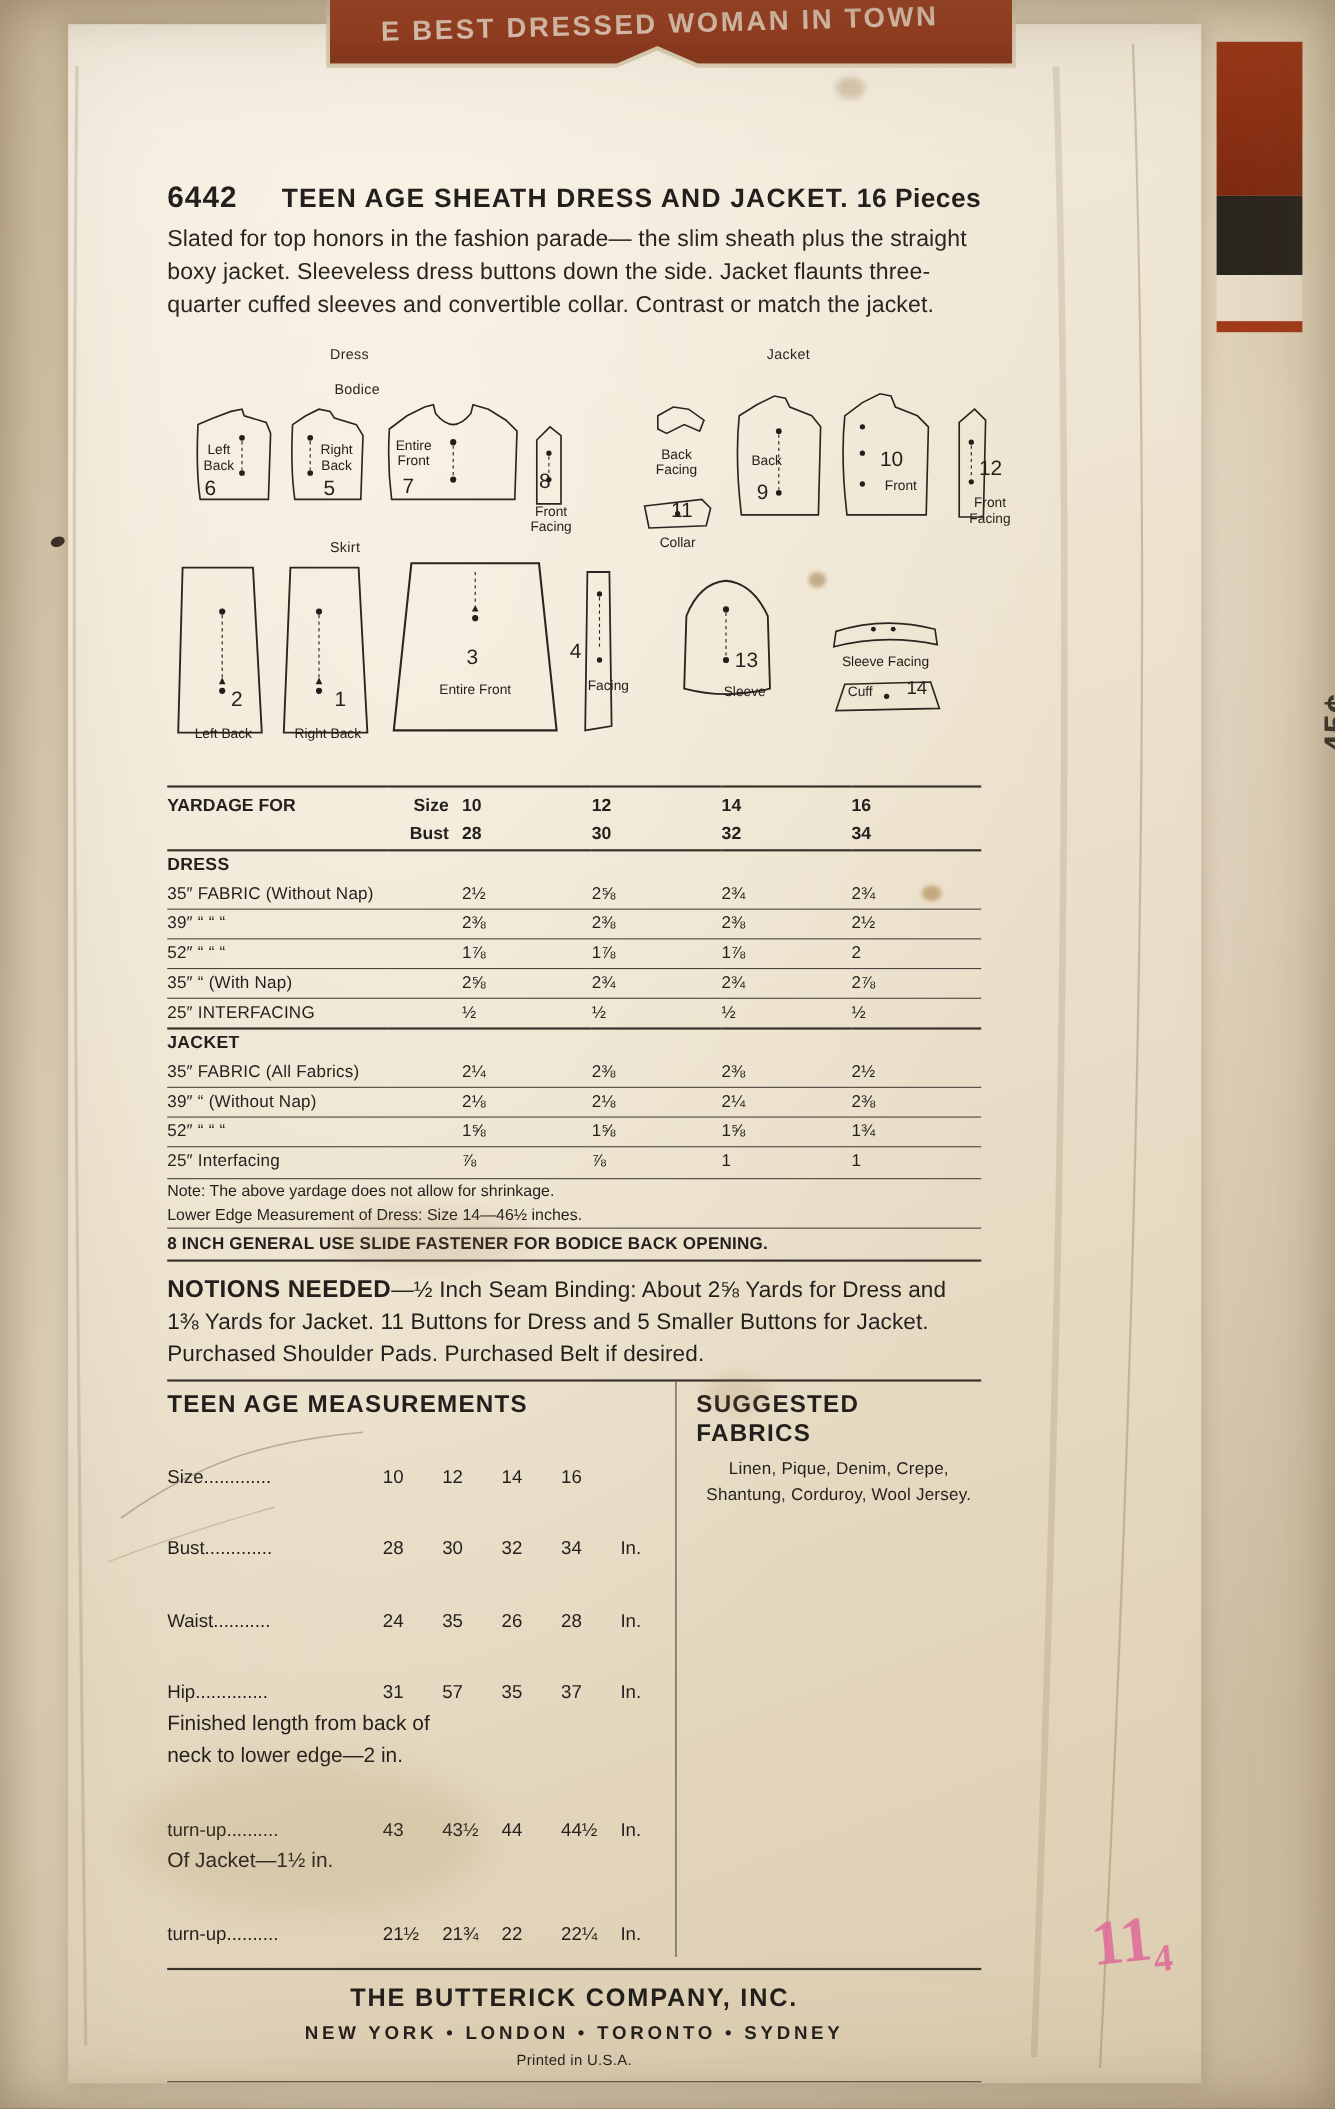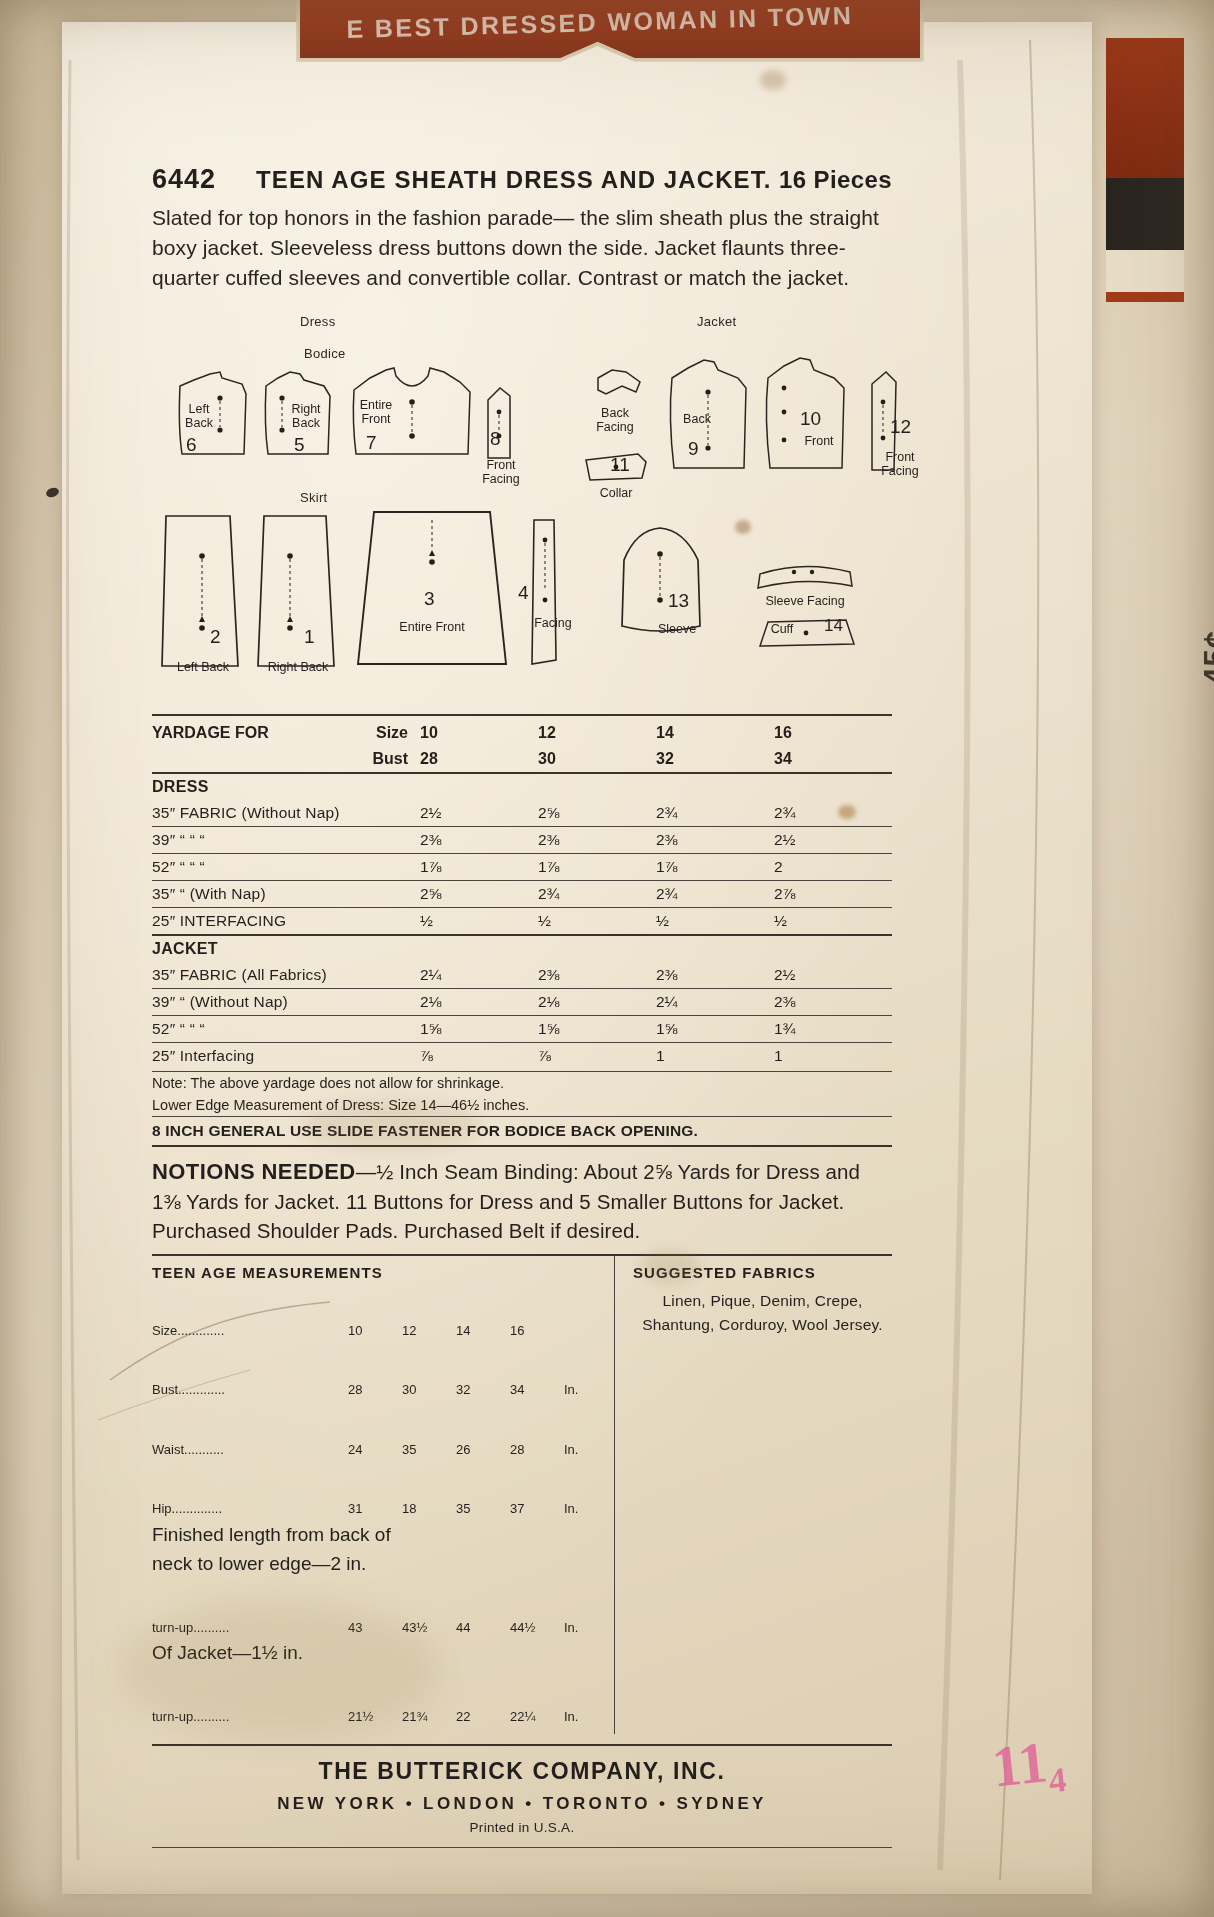--- a/index.html
+++ b/index.html
@@ -103,22 +103,22 @@
   .note{font-size:14.5px;padding:3px 0;}
   .fastener{font-size:15.5px;font-weight:bold;letter-spacing:.2px;padding:5px 0;}
 
   .notions{font-size:20.5px;line-height:1.4;padding:10px 0 8px 0;letter-spacing:.1px;}
   .notions b{font-weight:bold;font-size:22px;letter-spacing:.4px;}
 
   
   .twocol{display:flex;border-top:2px solid #3a332c;}
   .measures{width:452px;padding:8px 10px 8px 0;border-right:1.5px solid #4b443c;}
   .fabrics{flex:1;padding:8px 0 8px 18px;}
-  .colhead{font-size:15px;font-weight:bold;letter-spacing:1.1px;margin-bottom:8px;}
-  .mrow{display:flex;font-size:13px;line-height:1.5;align-items:flex-start;margin-top:40px;}
+  .colhead{font-size:22px;font-weight:bold;letter-spacing:1.1px;margin-bottom:8px;}
+  .mrow{display:flex;font-size:17px;line-height:1.5;align-items:flex-start;margin-top:40px;}
   .mname{width:196px;white-space:nowrap;overflow:hidden;}
   .mv{width:54px;text-align:left;}
   .mu{width:40px;}
   .mnote{font-size:19px;line-height:1.45;margin-top:2px;}
   .fabtext{font-size:15.5px;line-height:1.55;letter-spacing:.2px;text-align:center;}
 
   
   .footer{border-top:2px solid #3a332c;margin-top:10px;padding-top:12px;text-align:center;}
   .company{font-size:23px;font-weight:bold;letter-spacing:1.6px;}
   .cities{font-size:17px;font-weight:bold;letter-spacing:3.4px;margin-top:9px;}
@@ -492,21 +492,21 @@
           <span class="mname">Waist...........</span>
           <span class="mv">24</span>
           <span class="mv">35</span>
           <span class="mv">26</span>
           <span class="mv">28</span>
           <span class="mu">In.</span>
         </div>
         <div class="mrow">
           <span class="mname">Hip..............</span>
           <span class="mv">31</span>
-          <span class="mv">18</span>
+          <span class="mv">57</span>
           <span class="mv">35</span>
           <span class="mv">37</span>
           <span class="mu">In.</span>
         </div>
 
         <div class="mnote">Finished length from back of</div>
         <div class="mnote">neck to lower edge—2 in.</div>
 
         <div class="mrow">
           <span class="mname">turn-up..........</span>

